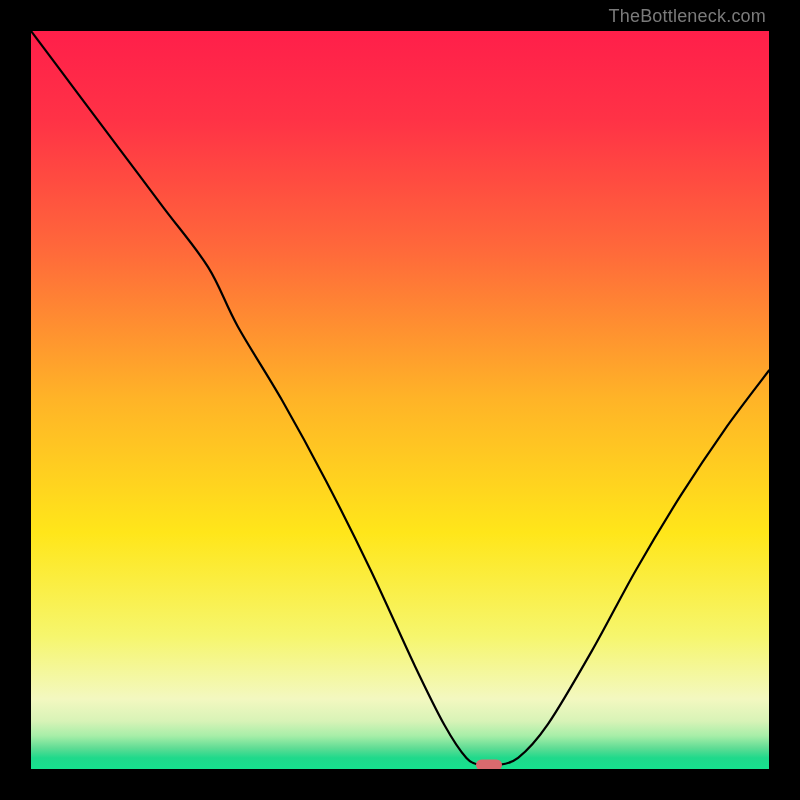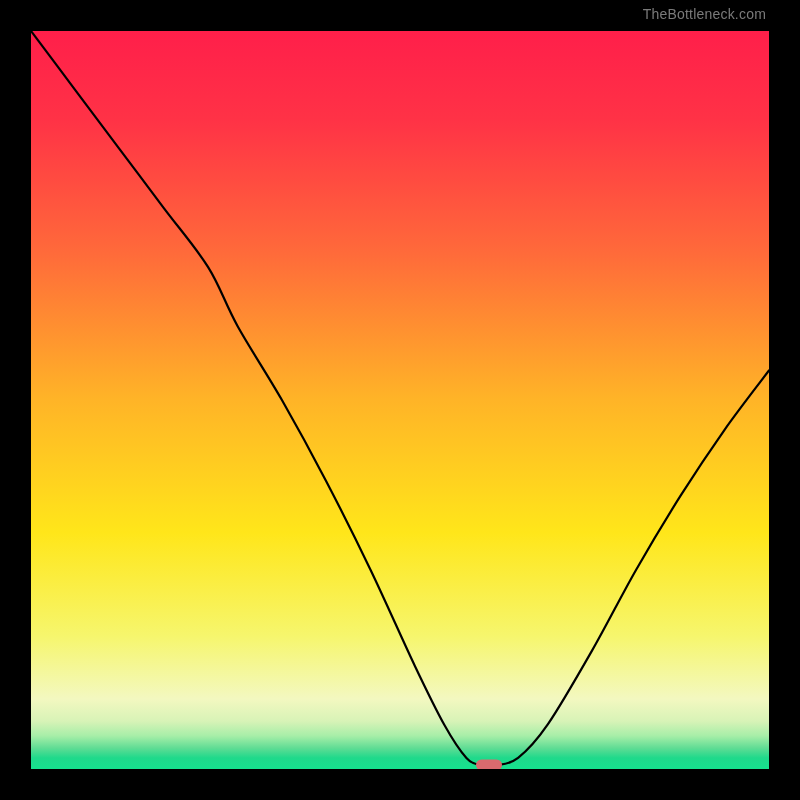--- a/index.html
+++ b/index.html
@@ -27,21 +27,21 @@
   .gradient-bg {
     position: absolute;
     inset: 0;
   }
   .watermark {
     position: absolute;
     top: 6px;
     right: 34px;
     color: #7a7a7a;
     font-family: Arial, Helvetica, sans-serif;
-    font-size: 14px;
+    font-size: 18px;
     font-weight: 500;
     letter-spacing: 0.2px;
   }
   .curve {
     position: absolute;
     inset: 0;
   }
   .marker {
     position: absolute;
     width: 26px;

